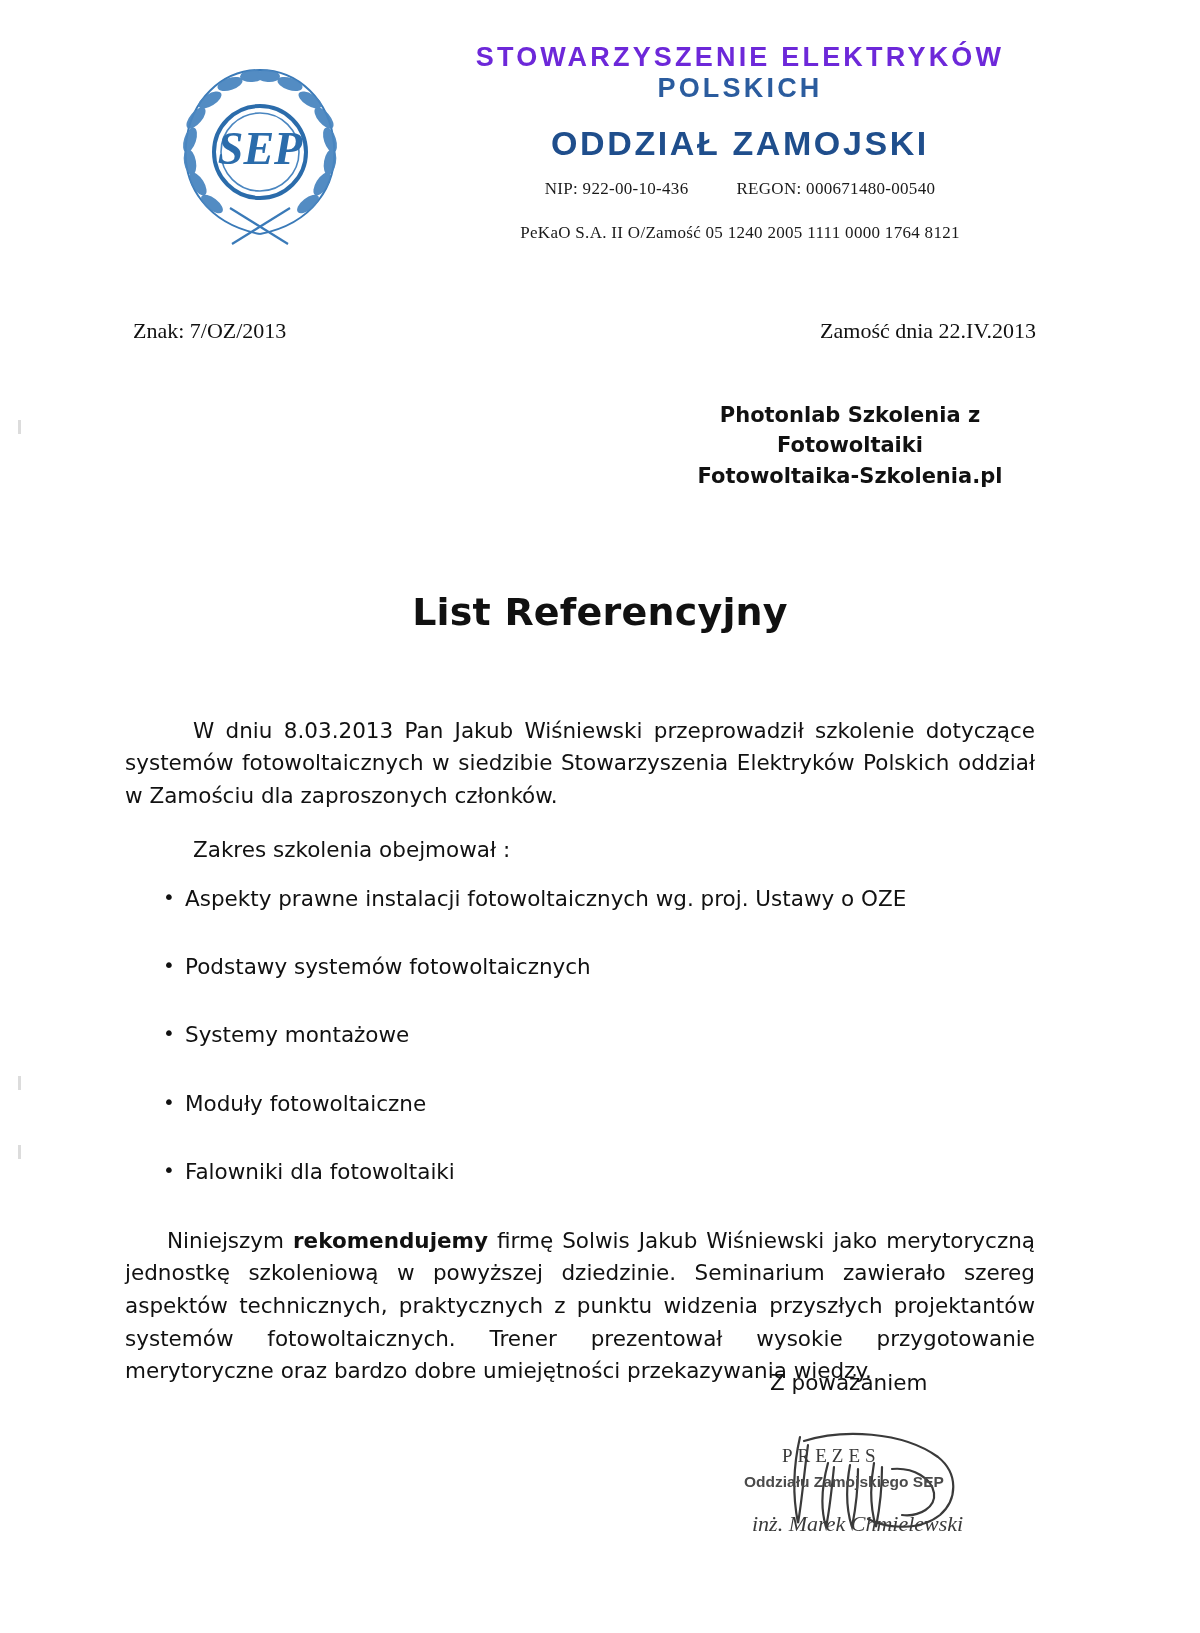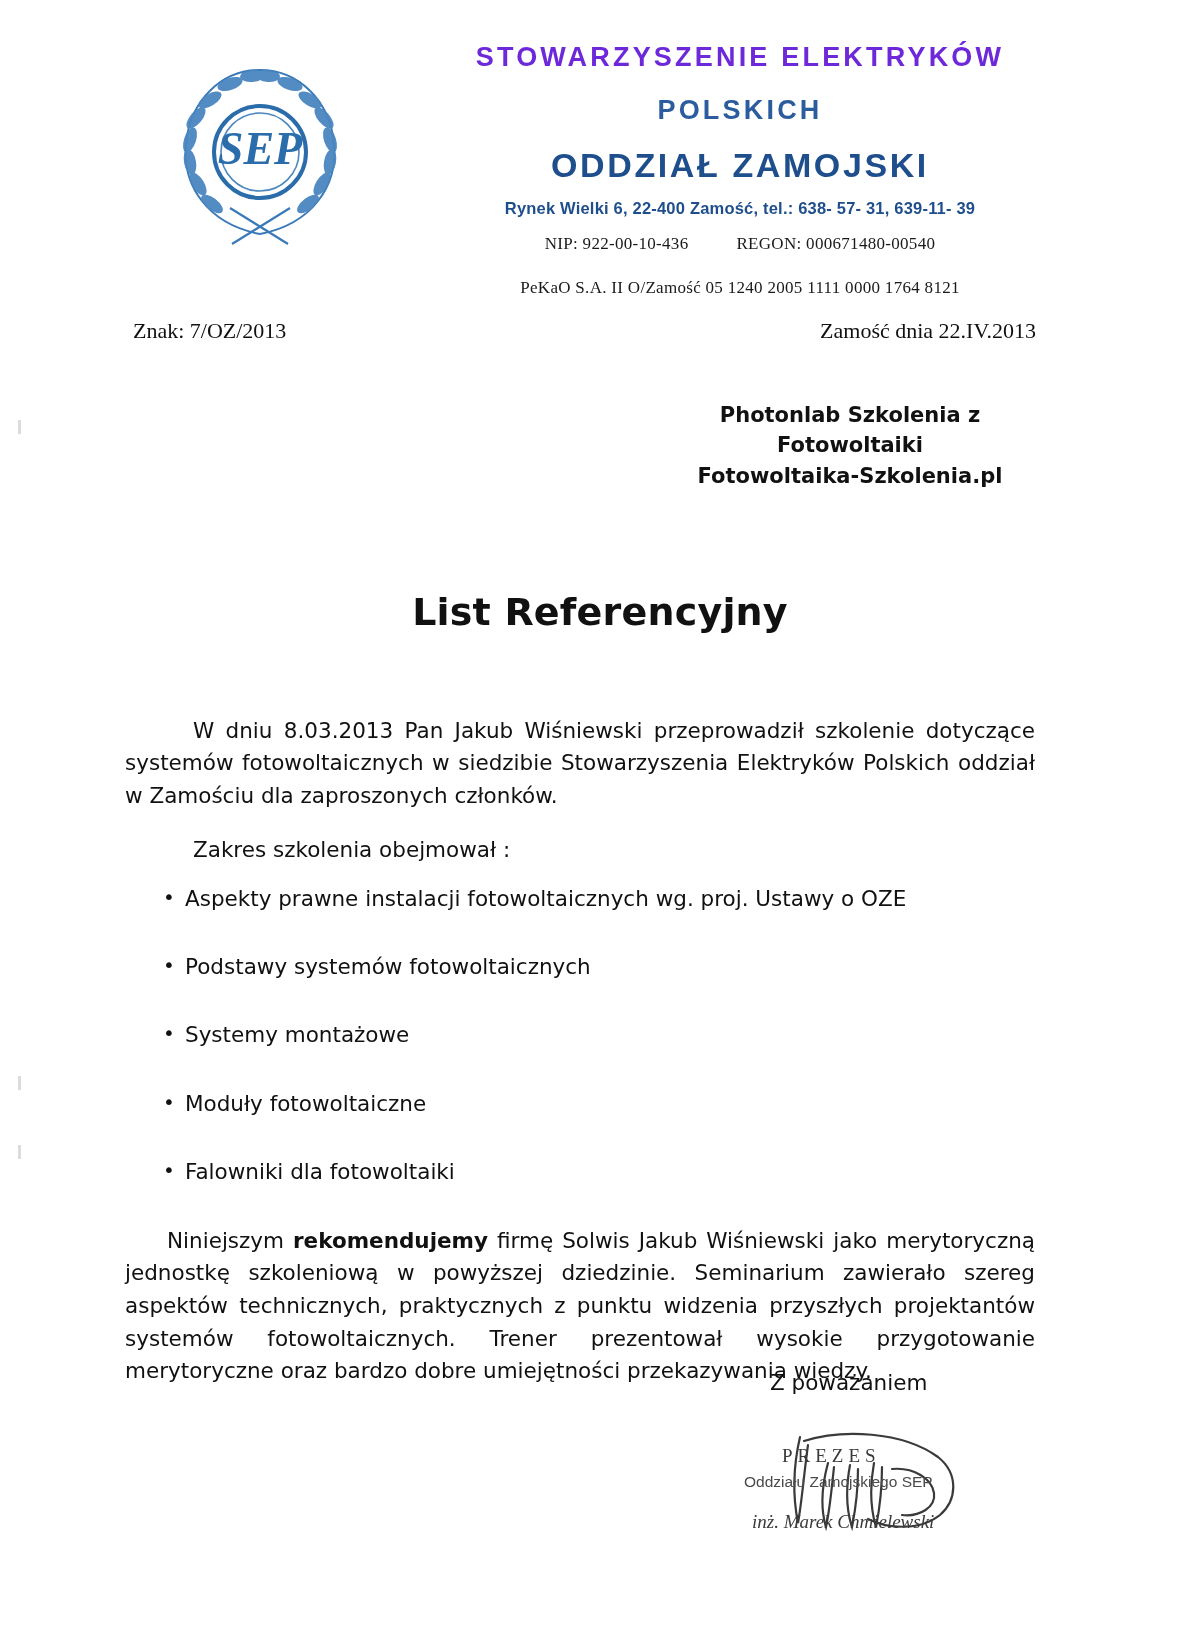--- a/index.html
+++ b/index.html
@@ -52,21 +52,20 @@
     letter-spacing: 3.2px;
     color: #6d28d9;
     white-space: nowrap;
   }
   .org-line2 {
     font-family: "Liberation Sans", sans-serif;
     font-size: 27px;
     font-weight: bold;
     letter-spacing: 3.2px;
     color: #2b5c9e;
-    margin-top: 22px;
   }
   .org-line3 {
     font-family: "Liberation Sans", sans-serif;
     font-size: 34px;
     font-weight: bold;
     letter-spacing: 2.6px;
     color: #1f4e8c;
     margin-top: 20px;
   }
   .org-address {
@@ -231,31 +230,31 @@
     font-size: 19px;
     letter-spacing: 5px;
     color: #3a3a3a;
   }
   .stamp-oddzial {
     position: absolute;
     left: 2px;
     top: 58px;
     font-family: "Liberation Sans", sans-serif;
     font-size: 15.5px;
-    font-weight: normal;
+    font-weight: bold;
     color: #4a4a4a;
     white-space: nowrap;
   }
   .stamp-name {
     position: absolute;
     left: 10px;
     top: 96px;
     font-family: "Liberation Serif", serif;
     font-style: italic;
-    font-size: 19px;
+    font-size: 22px;
     color: #3a3a3a;
     white-space: nowrap;
   }
   .sig-scribble {
     position: absolute;
     left: 10px;
     top: 8px;
     width: 280px;
     height: 120px;
     pointer-events: none;
@@ -314,21 +313,20 @@
         <circle cx="100" cy="104" r="46" fill="none" stroke="#2b6cab" stroke-width="4"></circle>
         <circle cx="100" cy="104" r="39" fill="none" stroke="#4a86c0" stroke-width="1.6"></circle>
         <text x="100" y="116" text-anchor="middle" font-family="Liberation Serif, serif" font-style="italic" font-size="46" font-weight="bold" fill="#2b6cab">SEP</text>
       </svg>
     </div>
 
     <div class="org-block">
       <div class="org-line1">STOWARZYSZENIE ELEKTRYKÓW</div>
       <div class="org-line2">POLSKICH</div>
       <div class="org-line3">ODDZIAŁ ZAMOJSKI</div>
-      <div class="org-address">Rynek Wielki 6, 22-400 Zamość, tel.: 638- 57- 31,  639-11- 39</div>
       <div class="org-nip">
         <span>NIP:  922-00-10-436</span><span class="gap"></span><span>REGON: 000671480-00540</span>
       </div>
       <div class="org-bank">PeKaO S.A. II O/Zamość 05 1240 2005 1111 0000 1764 8121</div>
     </div>
   </div>
 
   <div class="ref-row">
     <div class="ref-znak">Znak: 7/OZ/2013</div>
     <div class="ref-date">Zamość dnia 22.IV.2013</div>

